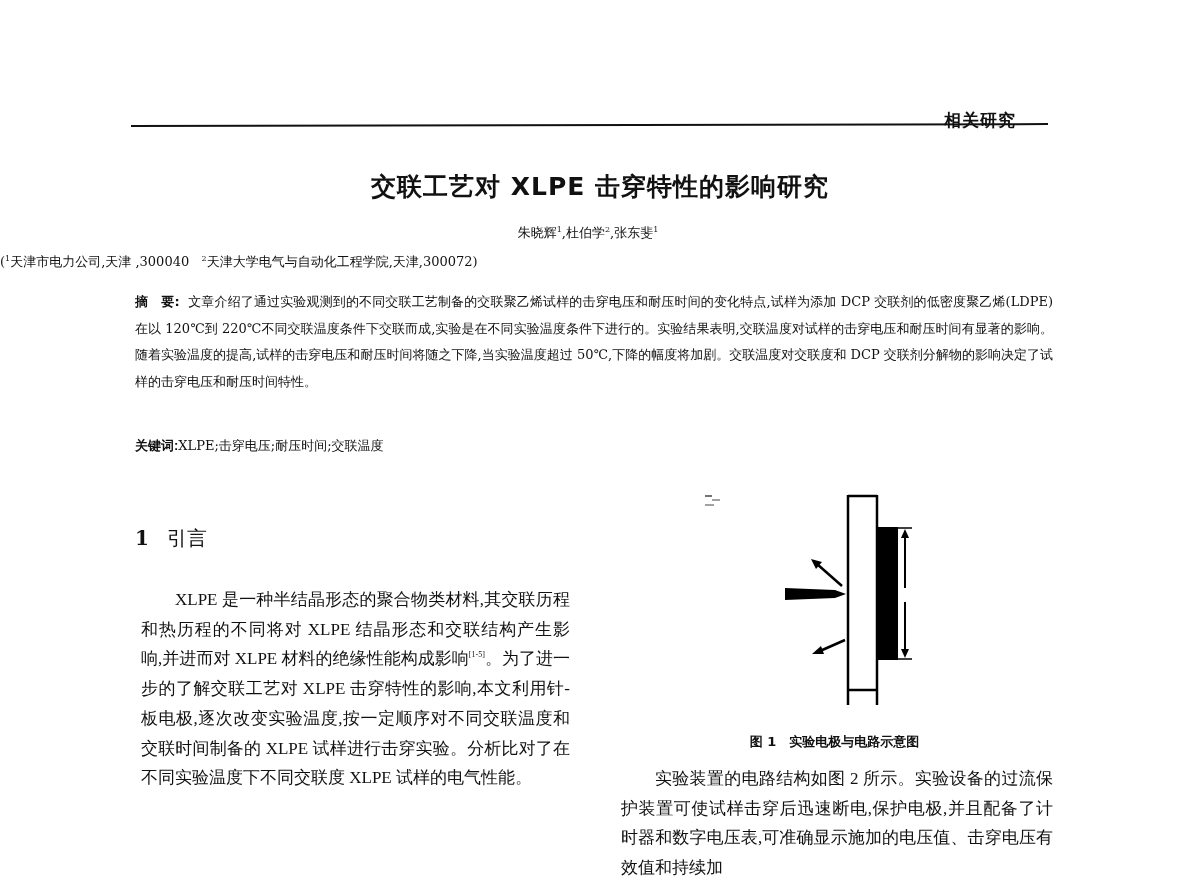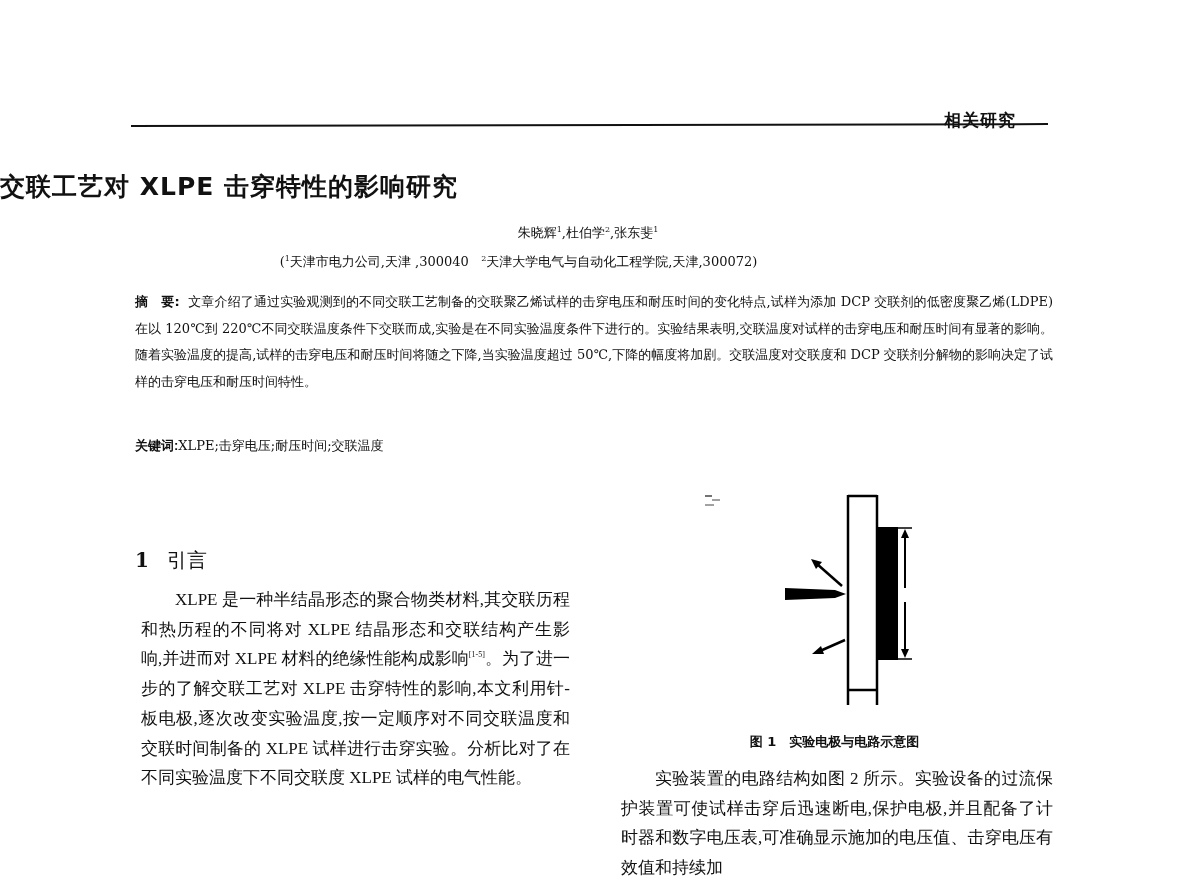--- a/index.html
+++ b/index.html
@@ -1,29 +1,29 @@
 <!DOCTYPE html>
 <html><head>
 <meta charset="utf-8">
 <style>
   html, body { margin:0; padding:0; background:#ffffff; }
   body { width:1200px; height:893px; position:relative; overflow:hidden;
          font-family:"DejaVu Serif", "Liberation Serif", serif; color:#111; }
   .abs { position:absolute; }
   .section-label { left:944px; top:88px; font-family:"DejaVu Sans", sans-serif; font-weight:bold; font-size:17px; letter-spacing:1px;margin-top:21px; }
   .rule { left:131px; top:125px; width:917px; height:0; border-top:2px solid #111; transform:rotate(-0.12deg); transform-origin:left center; }
-  .title { left:0; width:1200px; top:170px; font-family:"DejaVu Sans", sans-serif; font-weight:bold; font-size:25px; letter-spacing:1px; }
+  .title { left:0; width:1200px; top:170px; text-align:center; font-family:"DejaVu Sans", sans-serif; font-weight:bold; font-size:25px; letter-spacing:1px; }
   .authors { left:0; width:1176px; top:224px; text-align:center; font-size:13px; }
-  .affil { left:0; width:1037px; top:253px; text-align:center; font-size:13px; }
+  .affil { left:0; width:1037px; top:253px; text-align:left; font-size:13px; }
   sup { font-size:8px; vertical-align:super; line-height:0; }
   .abstract { left:135px; top:289px; width:918px; font-size:13px; line-height:26.5px; text-align:justify; }
   .abstract .kw-label { font-family:"DejaVu Sans", sans-serif; font-weight:bold; }
   .keywords { left:135px; top:437px; font-size:13px; }
   .keywords .kw-label { font-family:Liberation Sans, sans-serif; font-weight:bold; }
-  .h1 { left:135px; top:547px; font-size:20px; font-family:"DejaVu Sans", sans-serif; }
+  .h1 { left:135px; top:525px; font-size:20px; font-family:"DejaVu Sans", sans-serif; }
   .h1 .num { font-family:"DejaVu Serif", serif; font-weight:bold; margin-right:18px; }
   .col-left { left:137px; top:581px; width:437px; font-size:17px; line-height:29.7px; text-align:justify; }
   .col-left p, .col-right p { margin:4px;font-family:Liberation Serif, serif; }
   .indent { text-indent:2em; }
   .fig { left:690px; top:480px; width:260px; height:240px; }
   .fig-caption { left:612px; top:733px; width:445px; text-align:center; font-family:"DejaVu Sans", sans-serif; font-weight:bold; font-size:13px; }
   .col-right { left:617px; top:760px; width:440px; font-size:17px; line-height:29.7px; text-align:justify; }
 </style>
 </head>
 <body>

